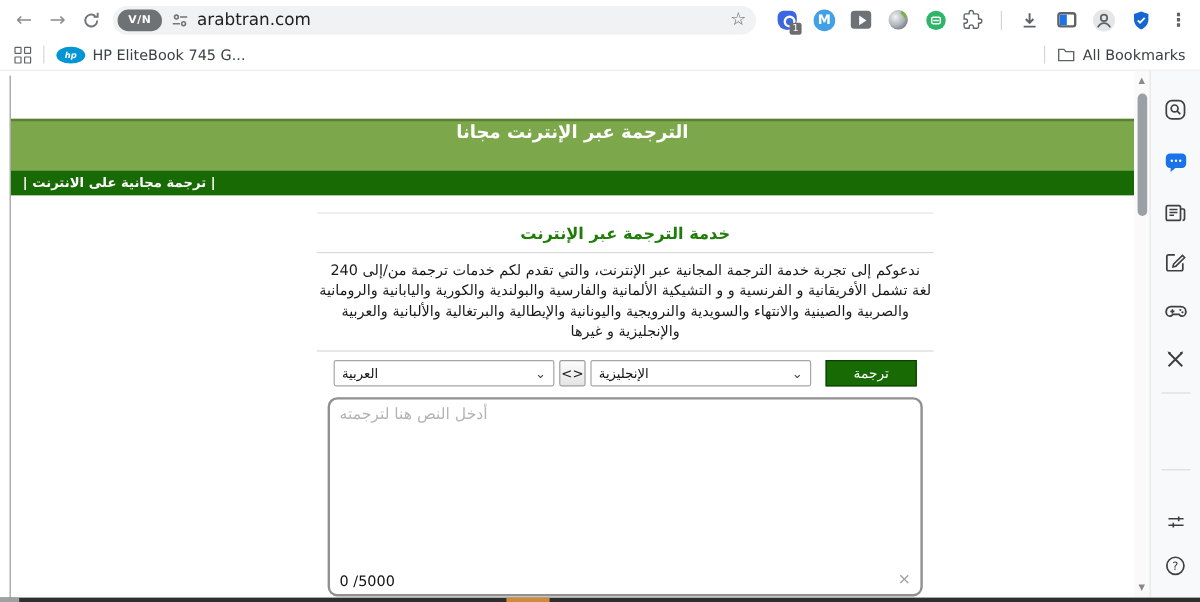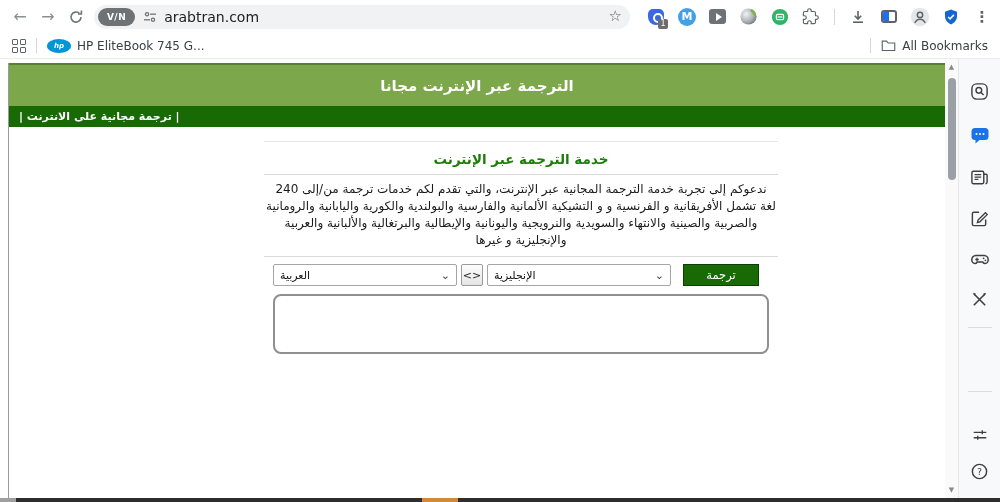--- a/index.html
+++ b/index.html
@@ -44,30 +44,30 @@
   .bm-sep { width:1px; height:15px; background:#d4d7da; margin:0 10px; }
   .bm-item { display:flex; align-items:center; gap:6px; font-size:12px; color:#3c4043; cursor:pointer; }
   .hp-logo { width:24px; height:14px; border-radius:50%; background:#0096d6; color:#fff; font-size:7px;
              font-weight:bold; font-style:italic; display:flex; align-items:center; justify-content:center; }
   .bm-right { margin-left:auto; display:flex; align-items:center;text-align:right; }
 
   
   .page { position:absolute; left:8px; top:63px; width:937px; height:435px; background:#fff;
           border-left:1px solid #9a9a9a; overflow:hidden; }
   .page-header { height:43px; background:#7CA74A; border-top:2px solid #5d7f35; display:flex;
-                 align-items:center; justify-content:center; }
+                 justify-content:center;margin-top:36px; }
   .page-header h1 { color:#fff; font-size:15px; font-weight:bold; }
   .page-nav { height:21px; background:#186A05; display:flex; align-items:center; padding:0 10px; }
   .page-nav a { color:#fff; font-size:11px; font-weight:bold; text-decoration:none; cursor:pointer; }
   .page-main { position:relative; height:371px; background:#fff; }
   .content-col { position:absolute; left:255px; top:14px; width:514px; border-top:1px solid #e5e5e5; }
   .sec-title { margin-top:9px; text-align:center; color:#1d7d08; font-size:13.5px; font-weight:bold; }
   .hairline { border:none; border-top:1px solid #d9d9d9; margin-top:7px; }
   .intro { direction:rtl; text-align:center; font-size:12px; line-height:17px; color:#1a1a1a; margin:6px 2px 0; }
-  .form-row { display:flex; align-items:center; margin:7px 9px 0; }
+  .form-row { display:flex; align-items:center; margin:7px 9px 0;justify-content:center; }
   .lang-select { width:184px; height:22px; background:#fff; border:1px solid #a5a5a5; border-radius:2px;
                  display:flex; align-items:center; justify-content:space-between; padding:0 6px;
                  font-size:11px; color:#111; cursor:pointer; }
   .chev { color:#444; font-size:11px; line-height:1; }
   .swap-btn { width:22px; height:22px; margin:0 4px; border:1px solid #9b9b9b; border-radius:2px;
               background:linear-gradient(#fdfdfd,#e4e4e4); font-size:11px; color:#222;
               display:flex; align-items:center; justify-content:center; cursor:pointer; }
   .translate-btn { width:76px; height:22px; margin-left:12px; background:#186A05; border:1px solid #0c3f00;
                    color:#fff; font-size:11.5px; display:flex; align-items:center; justify-content:center; cursor:pointer; }
   .io-box { position:relative; margin:9px 9px 0; height:166px; background:#fff;
@@ -234,20 +234,27 @@
             <span class="chev">⌄</span>
           </div>
           <div class="swap-btn">&lt;&gt;</div>
           <div class="lang-select">
             <span dir="rtl">الإنجليزية</span>
             <span class="chev">⌄</span>
           </div>
           <div class="translate-btn" dir="rtl">ترجمة</div>
         </div>
 
+        <div class="io-box">
+          <textarea placeholder="أدخل النص هنا لترجمته" style=""></textarea>
+          <div class="io-footer">
+            <span class="char-count">0 /5000</span>
+            <span class="clear-x">×</span>
+          </div>
+        </div>
 
         <div class="out-box"></div>
       </div>
     </div>
   </div>
 
   <div class="scrollbar">
     <div class="sb-arrow" style="top:2px;">▲</div>
     <div class="sb-thumb"></div>
     <div class="sb-arrow" style="bottom:2px;">▼</div>

